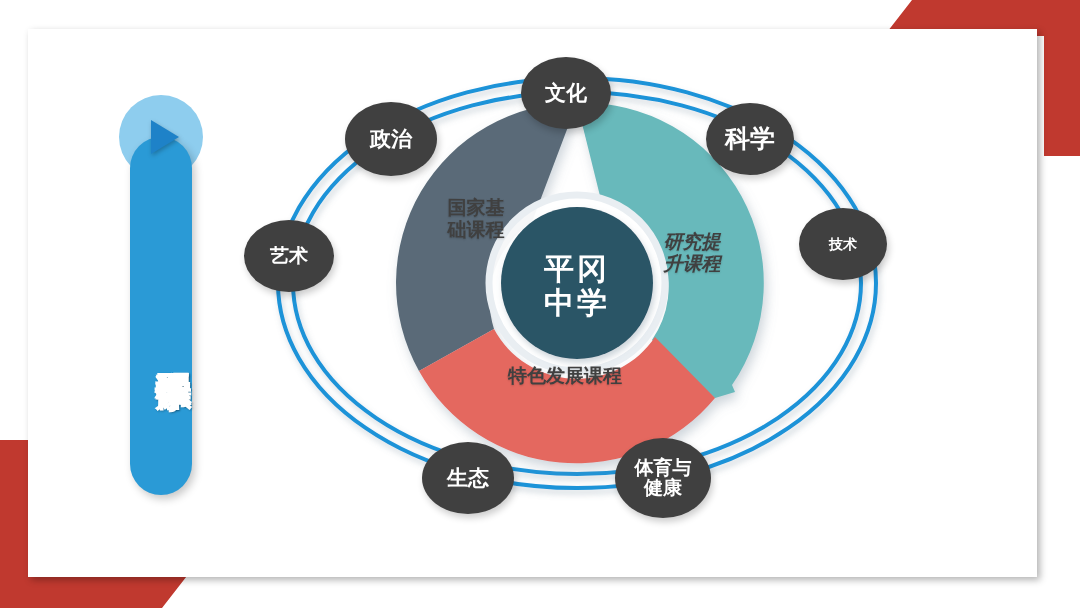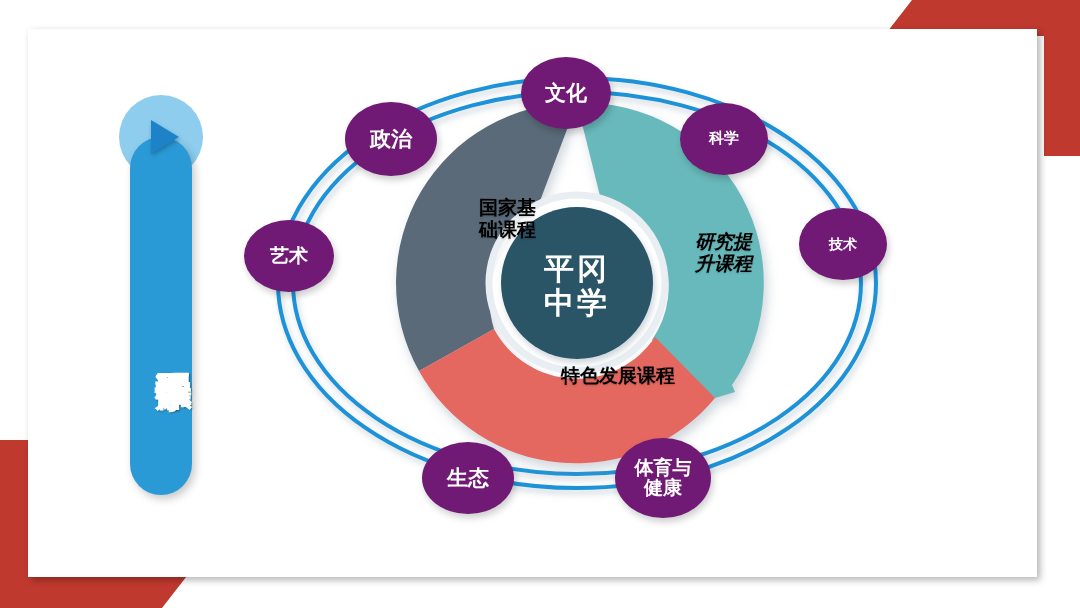--- a/index.html
+++ b/index.html
@@ -99,39 +99,39 @@
     left: 232px; top: 40px;
     width: 690px; height: 480px;
     z-index: 5;
   }
   .diagram svg { display: block; }
 
   
   .node {
     position: absolute;
     border-radius: 50%;
-    background: #701a75;
+    background: #404040;
     color: #ffffff;
     font-weight: bold;
     display: flex;
     align-items: center;
     justify-content: center;
     text-align: center;
     line-height: 1.05;
     box-shadow: 2px 4px 7px rgba(0,0,0,0.20);
     z-index: 9;
   }
   .node-lbl { pointer-events: none; white-space: pre-line; }
 
   
   .seg-label {
     position: absolute;
-    color: #000000;
-    font-weight: bold;
-    text-align: right;
+    color: #404040;
+    font-weight: bold;
+    text-align: center;
     line-height: 1.18;
     white-space: pre-line;
     z-index: 8;
     pointer-events: none;
     text-shadow: 0 1px 2px rgba(0,0,0,0.18);
   }
   .core-label {
     position: absolute;
     color: #ffffff;
     font-weight: bold;
@@ -216,21 +216,21 @@
 
     <div class="seg-label" style="left:223px; top:324px; width:220px; font-size:19px;">特色发展课程</div>
 
     <div class="core-label" style="left:275px; top:212px; width:140px; font-size:30px;">平冈
 中学</div>
 
     <div class="node" style="left:289px; top:17px; width:90px; height:72px; font-size:21px;">
       <span class="node-lbl">文化</span>
     </div>
 
-    <div class="node" style="left:448px; top:63px; width:88px; height:72px; font-size:15px;">
+    <div class="node" style="left:474px; top:63px; width:88px; height:72px; font-size:25px;">
       <span class="node-lbl">科学</span>
     </div>
 
     <div class="node" style="left:567px; top:168px; width:88px; height:72px; font-size:14px;">
       <span class="node-lbl">技术</span>
     </div>
 
 
     <div class="node" style="left:383px; top:398px; width:96px; height:80px; font-size:19px;">
       <span class="node-lbl">体育与

